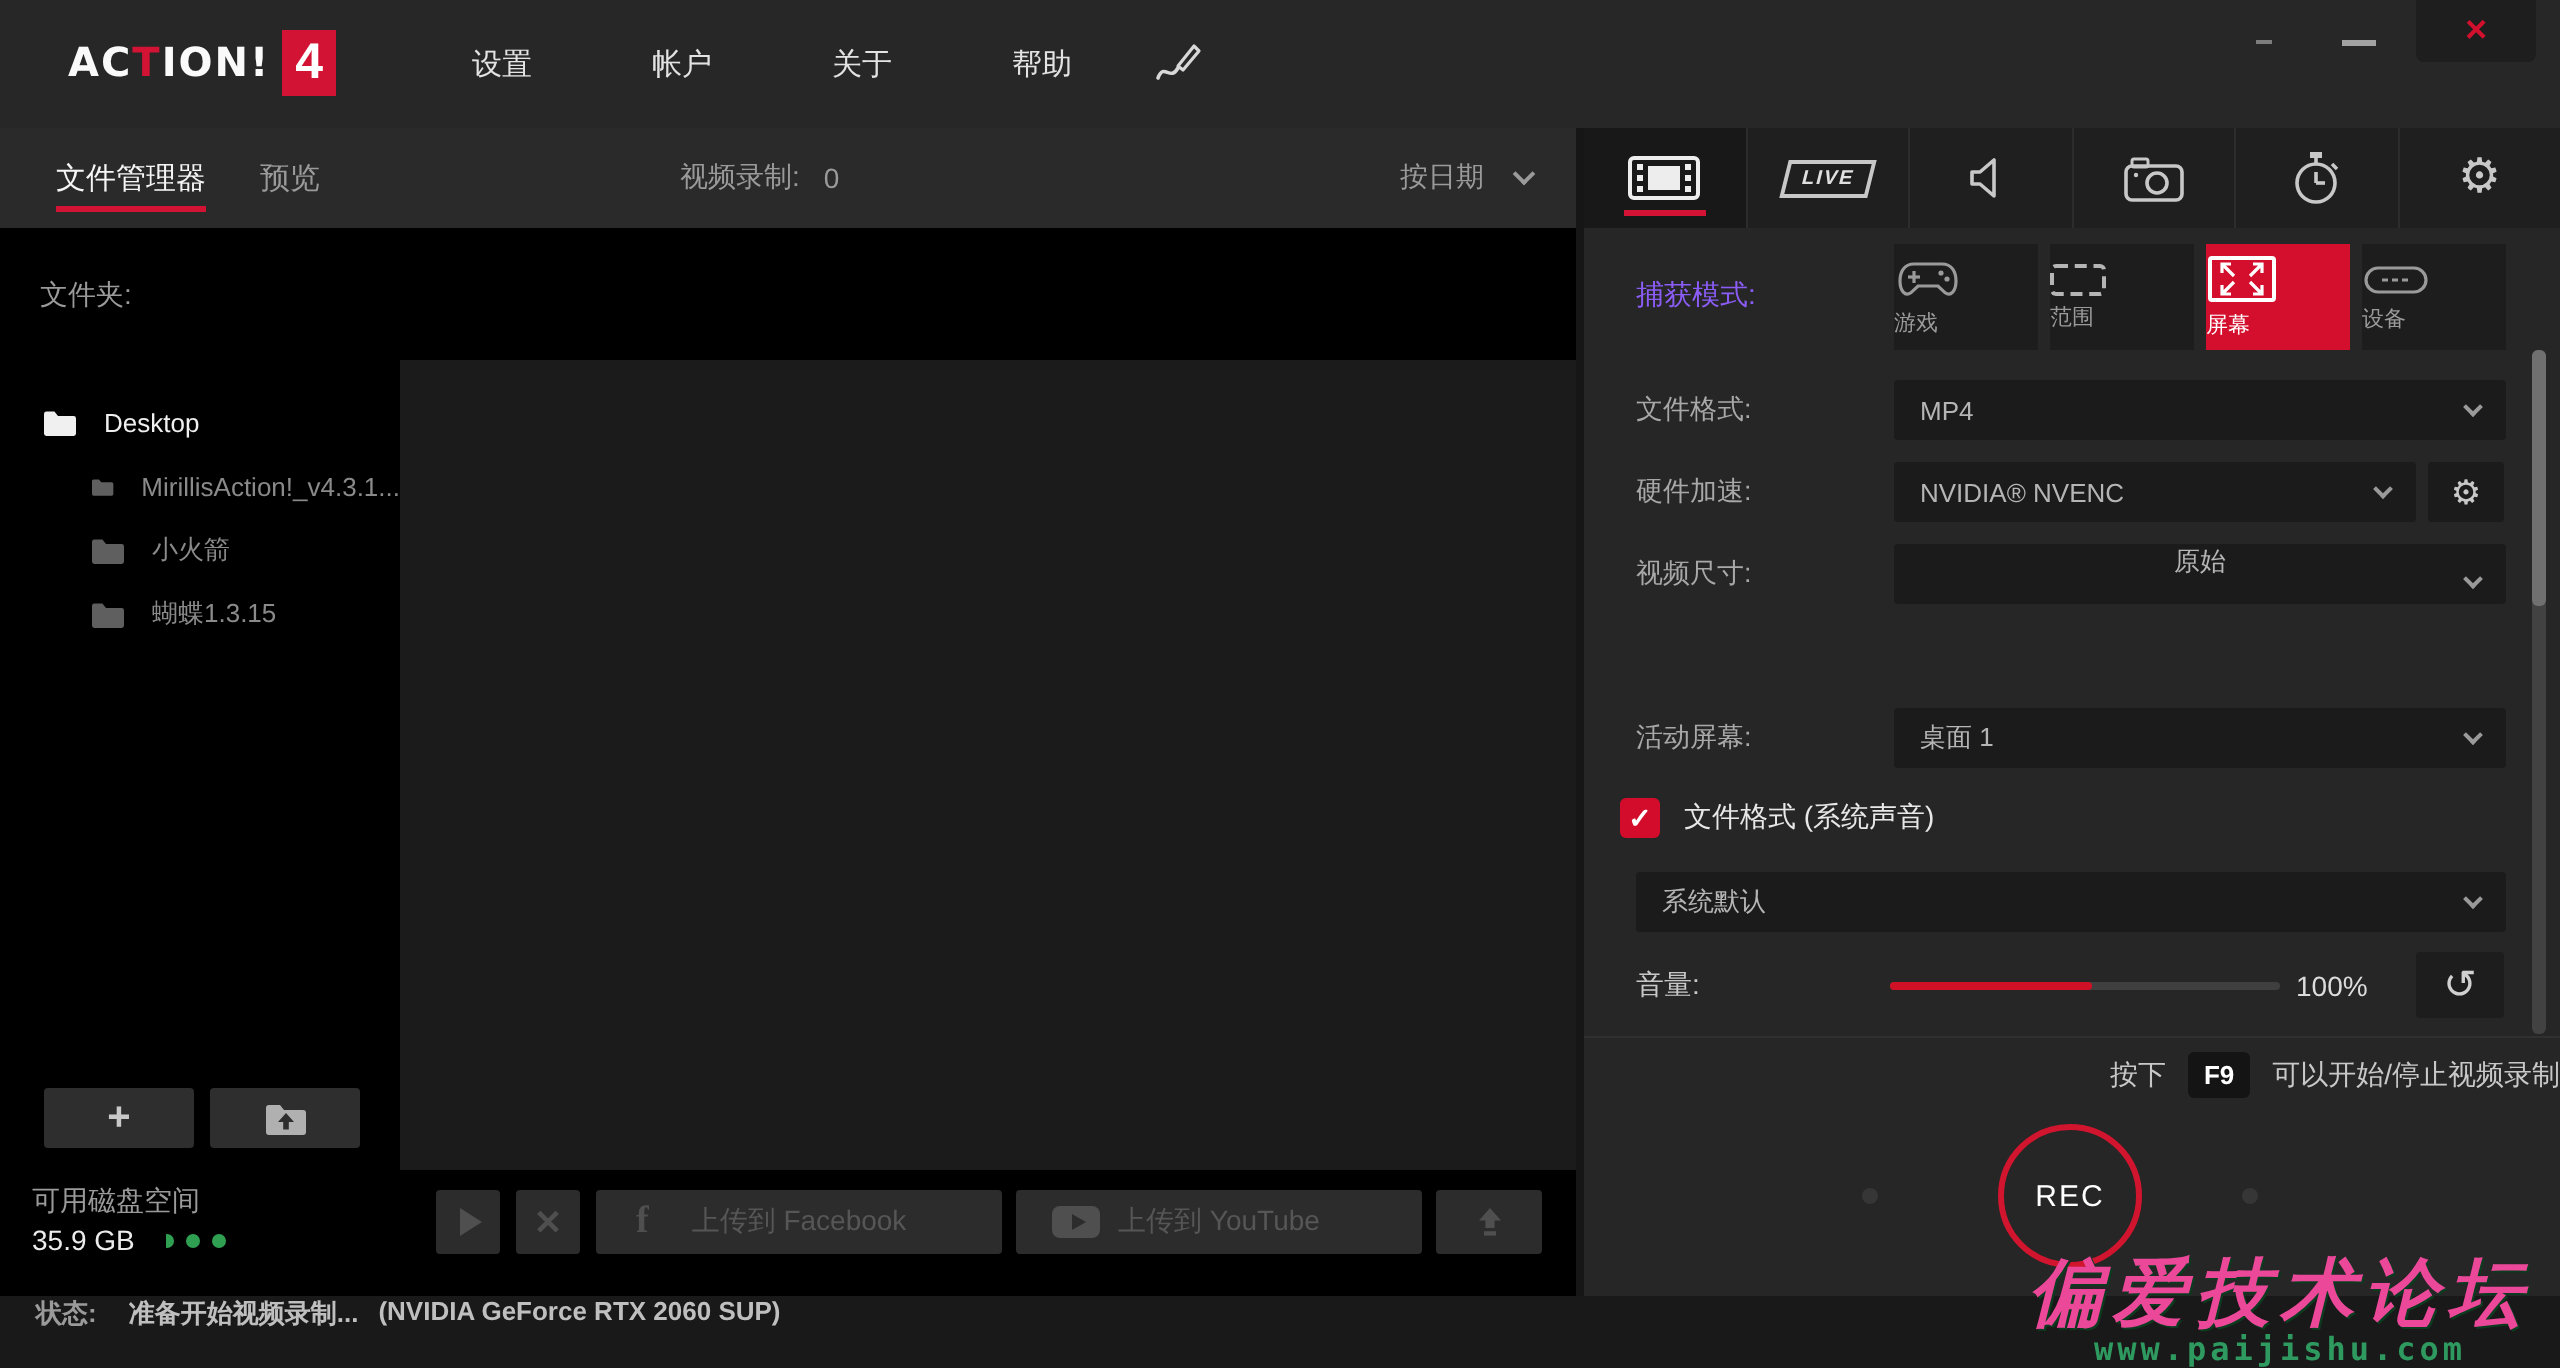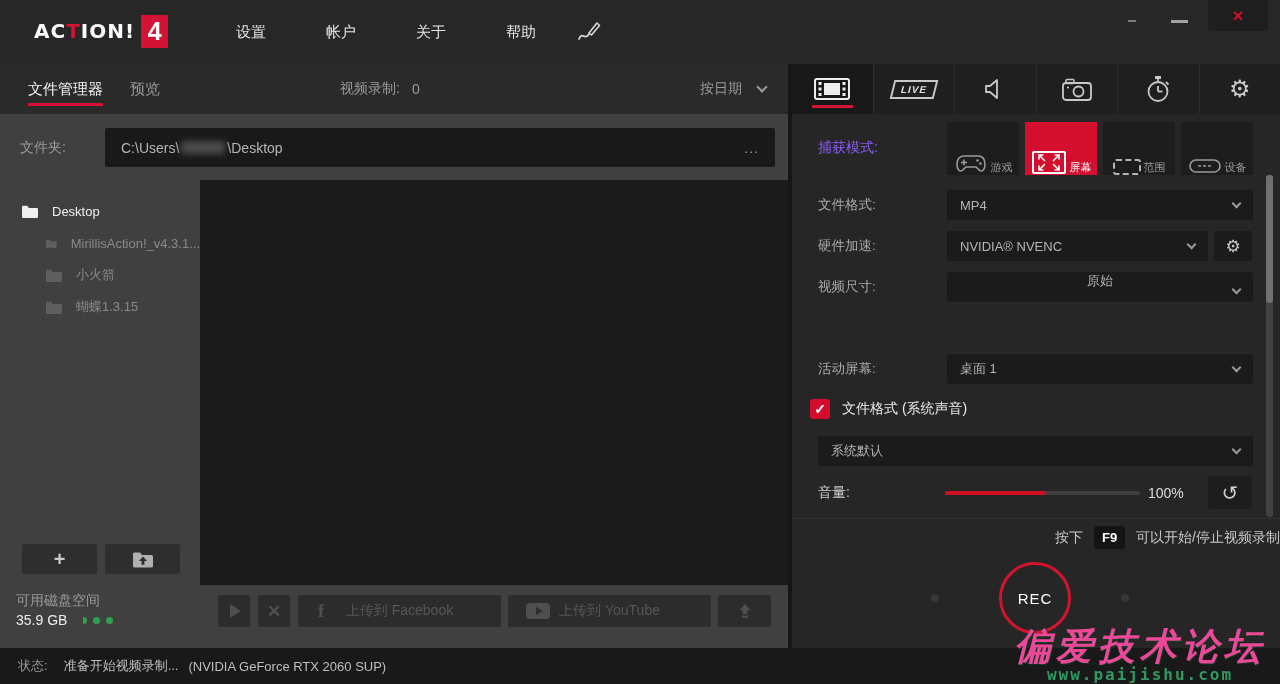--- a/index.html
+++ b/index.html
@@ -19,21 +19,21 @@
   .menu-item{width:90px;height:64px;display:flex;align-items:center;justify-content:center;
              font-size:15px;color:#e3e3e3;cursor:default;}
   .pen-wrap{position:absolute;left:576px;top:20px;width:26px;height:24px;}
   .dash-sm{position:absolute;left:1128px;top:20px;width:8px;height:2px;background:#7d7d7d;}
   .dash-min{position:absolute;left:1171px;top:20px;width:17px;height:3px;background:#a2a2a2;}
   .close-btn{position:absolute;left:1208px;top:0;width:60px;height:31px;background:#1e1e1e;
              border-radius:0 0 4px 4px;display:flex;align-items:center;justify-content:center;
              color:#d0102c;font-size:19px;font-weight:bold;}
 
   
-  .left-panel{position:absolute;left:0;top:64px;width:788px;height:584px;background:#404040;}
+  .left-panel{position:absolute;left:0;top:64px;width:788px;height:584px;background:#000000;}
   .fm-header{position:absolute;left:0;top:0;width:788px;height:50px;background:#2a2a2a;}
   .fm-tab{position:absolute;top:0;height:50px;display:flex;align-items:center;font-size:15px;}
   .fm-tab.active{left:28px;color:#f5f5f5;}
   .fm-tab.active::after{content:"";position:absolute;left:0;right:0;bottom:8px;height:3px;background:#d31334;}
   .fm-tab.idle{left:130px;color:#9a9a9a;}
   .video-count{position:absolute;left:340px;top:0;height:50px;display:flex;align-items:center;
                gap:12px;font-size:14px;color:#9a9a9a;}
   .sort{position:absolute;right:22px;top:0;height:50px;display:flex;align-items:center;gap:16px;
         font-size:14px;color:#9a9a9a;}
   .chev{width:8px;height:8px;border-right:2px solid #9a9a9a;border-bottom:2px solid #9a9a9a;
@@ -97,22 +97,22 @@
   .rp-tab:last-child{border-right:none;}
   .rp-tab.active{background:#181818;}
   .rp-tab.active::after{content:"";position:absolute;left:20px;right:20px;bottom:6px;height:3px;background:#d31334;}
   .live-frame{border:2px solid #c8c8c8;transform:skewX(-14deg);padding:2px 7px;}
   .live-frame span{display:block;font-size:10px;font-weight:bold;letter-spacing:1px;color:#e0e0e0;}
   .gear-glyph{font-size:24px;color:#c8c8c8;line-height:1;}
 
   .cap-label{position:absolute;left:26px;top:54px;height:60px;display:flex;align-items:center;
              font-size:14px;color:#8b5cf6;}
   .modes{position:absolute;left:155px;top:58px;display:flex;gap:6px;}
-  .mode-btn{width:72px;height:53px;background:#1d1d1d;display:flex;flex-direction:row;
-            align-items:flex-end;justify-content:center;gap:3px;}
+  .mode-btn{width:72px;height:53px;background:#1d1d1d;display:flex;flex-direction:column;
+            align-items:flex-start;justify-content:center;gap:3px;}
   .mode-btn .m-label{font-size:11px;color:#9a9a9a;}
   .mode-btn.active{background:#d40e2d;}
   .mode-btn.active .m-label{color:#fff;}
   .range-rect{width:28px;height:16px;border:2px dashed #b5b5b5;border-radius:3px;}
 
   .set-row{position:absolute;left:0;width:488px;height:30px;}
   .set-label{position:absolute;left:26px;top:0;height:30px;display:flex;align-items:center;
              font-size:13.5px;color:#a8a8a8;}
   .dd{position:absolute;top:0;height:30px;background:#1b1b1b;border-radius:2px;display:flex;
       align-items:center;padding:0 13px;font-size:13px;color:#b5b5b5;}
@@ -147,21 +147,21 @@
            color:#fff;font-size:15px;letter-spacing:1px;}
   .rec-dot{position:absolute;top:530px;width:8px;height:8px;border-radius:50%;background:#363636;}
   .rec-dot.l{left:139px;} .rec-dot.r{left:329px;}
 
   .rp-scroll{position:absolute;left:474px;top:111px;width:7px;height:342px;background:#424242;
              border-radius:3px;}
   .rp-thumb{width:7px;height:128px;background:#707070;border-radius:3px;}
 
   
   .statusbar{position:absolute;left:0;top:648px;width:1280px;height:36px;background:#191919;
-             display:flex;align-items:center;padding-left:18px;font-size:13px;}
+             display:flex;align-items:flex-start;padding-left:18px;font-size:13px;font-weight:bold;}
   .status-label{color:#9a9a9a;margin-right:16px;}
   .status-msg{color:#bfbfbf;margin-right:10px;}
   .status-gpu{color:#bfbfbf;}
   .watermark{position:absolute;right:14px;bottom:0;z-index:40;text-align:center;pointer-events:none;}
   .wm1{font-size:37px;font-weight:bold;font-style:italic;color:#ec4899;letter-spacing:5px;
        line-height:1;text-shadow:1px 1px 0 #0c3b20;}
   .wm2{font-family:"DejaVu Sans Mono",monospace;font-size:16px;font-weight:bold;color:#2f9a5f;
        letter-spacing:2px;line-height:1.2;}
   svg{display:block;}
 </style>
@@ -202,26 +202,20 @@
         <span>视频录制:</span>
         <span>0</span>
       </div>
       <div class="sort">
         <span>按日期</span>
         <span class="chev"></span>
       </div>
     </div>
 
     <div class="folder-label">文件夹:</div>
-    <div class="folder-input">
-      <span>C:\Users\</span>
-      <span class="smudge"></span>
-      <span>\Desktop</span>
-      <span class="dots-more">...</span>
-    </div>
 
     <div class="tree">
       <div class="tree-item root">
         <svg width="16" height="13" viewBox="0 0 16 13">
             <path d="M0 2 Q0 .8 1.2 .8 H5.2 L7 3 H14.8 Q16 3 16 4.2 V11.8 Q16 13 14.8 13 H1.2 Q0 13 0 11.8 Z"></path>
           </svg>
         <span>Desktop</span>
       </div>
       <div class="tree-item child">
         <svg width="16" height="13" viewBox="0 0 16 13">
@@ -339,35 +333,35 @@
       <div class="mode-btn">
         <svg width="34" height="22" viewBox="0 0 34 22">
           <path d="M10 3 C5 3 3 7 3 11.5 C3 16.5 5.6 19.3 8.4 17.4 L12 14 H22 L25.6 17.4 C28.4 19.3 31 16.5 31 11.5 C31 7 29 3 24 3 Z" fill="none" stroke="#9a9a9a" stroke-width="1.6"></path>
           <line x1="10" y1="6.5" x2="10" y2="12.5" stroke="#9a9a9a" stroke-width="1.6"></line>
           <line x1="7" y1="9.5" x2="13" y2="9.5" stroke="#9a9a9a" stroke-width="1.6"></line>
           <circle cx="23.5" cy="7.5" r="1.3" fill="#9a9a9a"></circle>
             <circle cx="26.5" cy="10.5" r="1.3" fill="#9a9a9a"></circle>
         </svg>
         <span class="m-label">游戏</span>
       </div>
+      <div class="mode-btn">
+        <span class="range-rect"></span>
+        <span class="m-label">范围</span>
+      </div>
       <div class="mode-btn active">
         <svg width="36" height="25" viewBox="0 0 36 25">
           <rect x="2" y="2" width="32" height="21" rx="1" fill="none" stroke="#fff" stroke-width="2"></rect>
           <path d="M14 11 L8 5 M8 9.5 V5 H12.5" fill="none" stroke="#fff" stroke-width="1.6"></path>
           <path d="M22 11 L28 5 M28 9.5 V5 H23.5" fill="none" stroke="#fff" stroke-width="1.6"></path>
           <path d="M14 14 L8 20 M8 15.5 V20 H12.5" fill="none" stroke="#fff" stroke-width="1.6"></path>
           <path d="M22 14 L28 20 M28 15.5 V20 H23.5" fill="none" stroke="#fff" stroke-width="1.6"></path>
         </svg>
         <span class="m-label">屏幕</span>
       </div>
       <div class="mode-btn">
-        <span class="range-rect"></span>
-        <span class="m-label">范围</span>
-      </div>
-      <div class="mode-btn">
         <svg width="34" height="18" viewBox="0 0 34 18">
           <rect x="2" y="3" width="30" height="12" rx="6" fill="none" stroke="#9a9a9a" stroke-width="1.6"></rect>
           <line x1="10" y1="9" x2="24" y2="9" stroke="#9a9a9a" stroke-width="1.6" stroke-dasharray="3 2"></line>
         </svg>
         <span class="m-label">设备</span>
       </div>
     </div>
 
     <div class="set-row" style="top:126px;">
       <div class="set-label">文件格式:</div>

